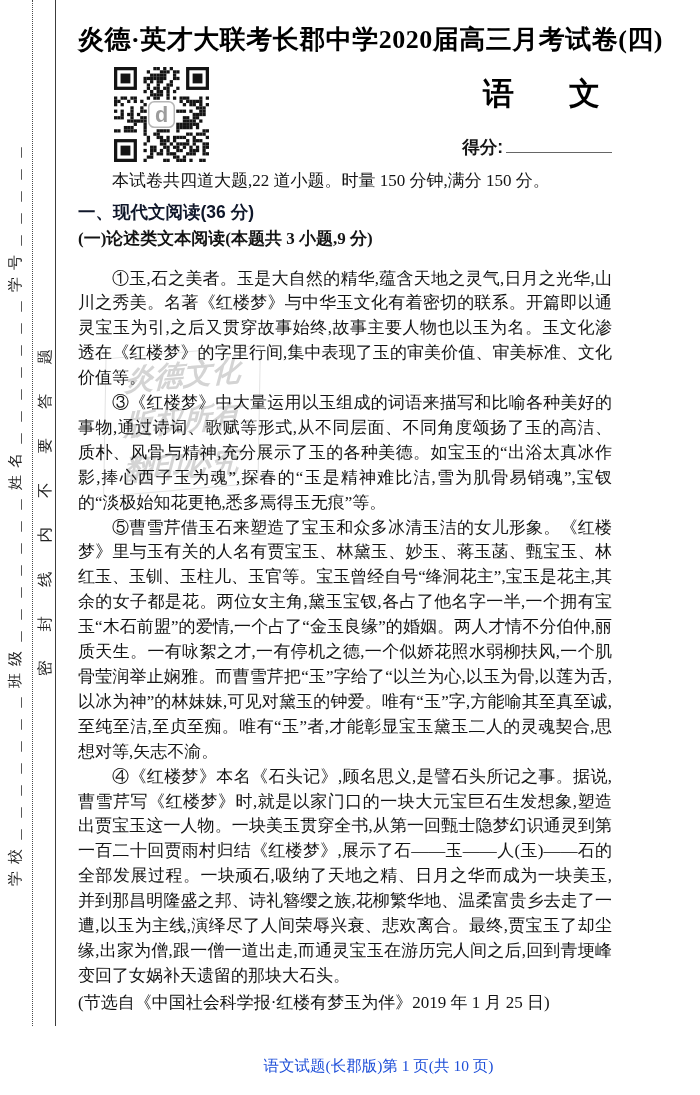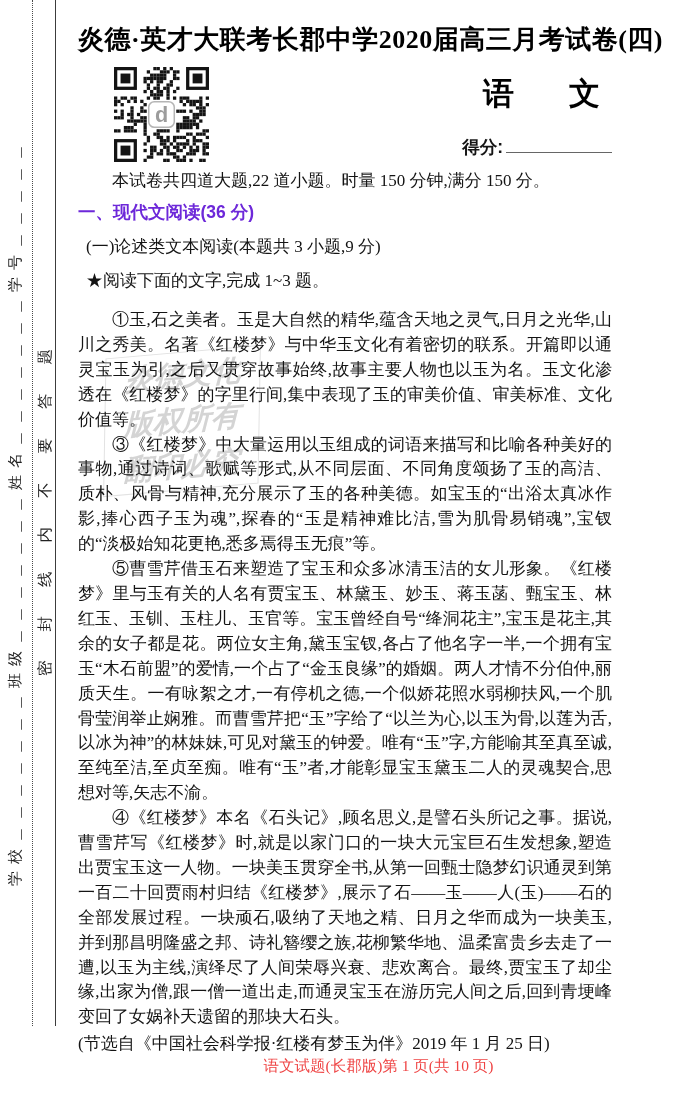--- a/index.html
+++ b/index.html
@@ -62,37 +62,37 @@
   .score-blank {
     display:inline-block; width:106px; height:17px;
     border-bottom:1.6px solid #666; margin-left:3px;
   }
   .intro {
     margin:9px 0 0 0; font-size:17px; line-height:25px; text-indent:2em;
   }
   .part-heading {
     margin:6px 0 0 0;
     font-family:"Liberation Sans","DejaVu Sans",sans-serif;
-    font-weight:bold; font-size:17.5px; line-height:27px; color:#6d28d9;
+    font-weight:bold; font-size:17.5px; line-height:27px; color:#0f172a;
   }
   .subsection-heading, .instruction {
-    margin:8px; font-size:17px; line-height:25.5px;
+    margin:0; font-size:17px; line-height:25.5px;font-weight:bold;
   }
   .passage { margin-top:15px; }
   .passage p {
     margin:0; font-size:17px; line-height:24.9px;
     text-indent:2em; text-align:justify; text-justify:inter-ideograph;
   }
   .attribution {
     margin:1px 0 0 0; font-size:17px; line-height:25px;
     text-align:left; padding-right:18px;
   }
   .page-footer {
     position:absolute; left:57px; right:0; top:1056px; z-index:1;
-    text-align:center; font-size:15.5px; color:#ef4444;
+    text-align:center; font-size:15.5px; color:#1d4ed8;
   }
 
   
   .watermark {
     position:absolute; left:104px; top:352px; width:154px; height:136px;
     z-index:0;
     border:1px solid #e2e2e2;
     color:#d4d4d4;
     font-family:"Liberation Sans","DejaVu Sans",sans-serif;
     font-style:italic; font-weight:bold;
@@ -392,21 +392,20 @@
   <h2 class="subject-title">语　文</h2>
 
   <div class="score-line">
     <span>得分:</span><span class="score-blank"></span>
   </div>
 
   <p class="intro">本试卷共四道大题,22 道小题。时量 150 分钟,满分 150 分。</p>
 
   <h3 class="part-heading">一、现代文阅读(36 分)</h3>
   <p class="subsection-heading">(一)论述类文本阅读(本题共 3 小题,9 分)</p>
-  <p class="instruction">★阅读下面的文字,完成 1~3 题。</p>
 
   <div class="passage">
     <p>①玉,石之美者。玉是大自然的精华,蕴含天地之灵气,日月之光华,山川之秀美。名著《红楼梦》与中华玉文化有着密切的联系。开篇即以通灵宝玉为引,之后又贯穿故事始终,故事主要人物也以玉为名。玉文化渗透在《红楼梦》的字里行间,集中表现了玉的审美价值、审美标准、文化价值等。</p>
     <p>③《红楼梦》中大量运用以玉组成的词语来描写和比喻各种美好的事物,通过诗词、歌赋等形式,从不同层面、不同角度颂扬了玉的高洁、质朴、风骨与精神,充分展示了玉的各种美德。如宝玉的“出浴太真冰作影,捧心西子玉为魂”,探春的“玉是精神难比洁,雪为肌骨易销魂”,宝钗的“淡极始知花更艳,悉多焉得玉无痕”等。</p>
     <p>⑤曹雪芹借玉石来塑造了宝玉和众多冰清玉洁的女儿形象。《红楼梦》里与玉有关的人名有贾宝玉、林黛玉、妙玉、蒋玉菡、甄宝玉、林红玉、玉钏、玉柱儿、玉官等。宝玉曾经自号“绛洞花主”,宝玉是花主,其余的女子都是花。两位女主角,黛玉宝钗,各占了他名字一半,一个拥有宝玉“木石前盟”的爱情,一个占了“金玉良缘”的婚姻。两人才情不分伯仲,丽质天生。一有咏絮之才,一有停机之德,一个似娇花照水弱柳扶风,一个肌骨莹润举止娴雅。而曹雪芹把“玉”字给了“以兰为心,以玉为骨,以莲为舌,以冰为神”的林妹妹,可见对黛玉的钟爱。唯有“玉”字,方能喻其至真至诚,至纯至洁,至贞至痴。唯有“玉”者,才能彰显宝玉黛玉二人的灵魂契合,思想对等,矢志不渝。</p>
     <p>④《红楼梦》本名《石头记》,顾名思义,是譬石头所记之事。据说,曹雪芹写《红楼梦》时,就是以家门口的一块大元宝巨石生发想象,塑造出贾宝玉这一人物。一块美玉贯穿全书,从第一回甄士隐梦幻识通灵到第一百二十回贾雨村归结《红楼梦》,展示了石——玉——人(玉)——石的全部发展过程。一块顽石,吸纳了天地之精、日月之华而成为一块美玉,并到那昌明隆盛之邦、诗礼簪缨之族,花柳繁华地、温柔富贵乡去走了一遭,以玉为主线,演绎尽了人间荣辱兴衰、悲欢离合。最终,贾宝玉了却尘缘,出家为僧,跟一僧一道出走,而通灵宝玉在游历完人间之后,回到青埂峰变回了女娲补天遗留的那块大石头。</p>
   </div>
 
   <p class="attribution">(节选自《中国社会科学报·红楼有梦玉为伴》2019 年 1 月 25 日)</p>
 </main>

